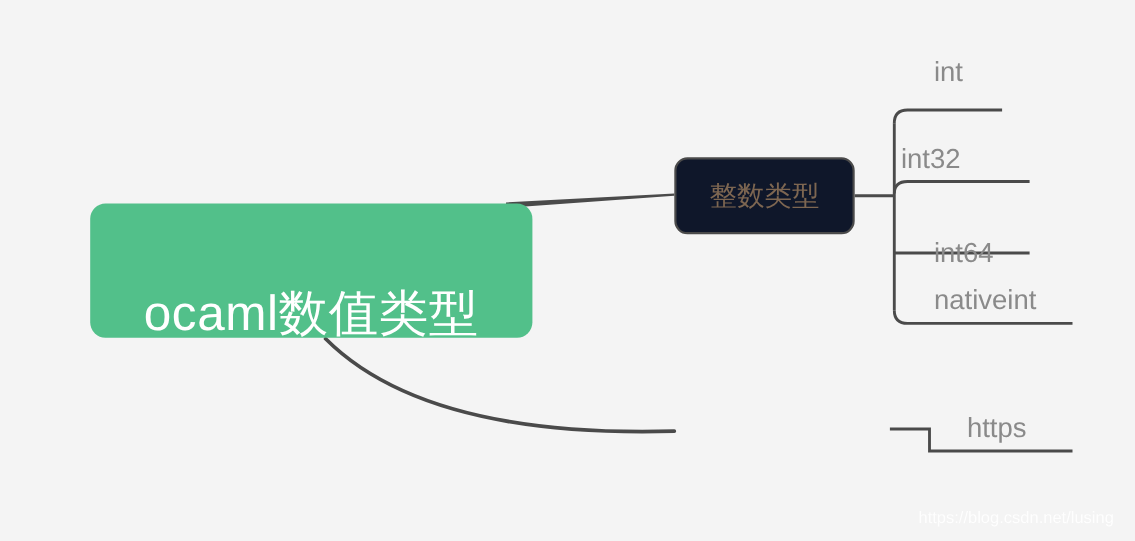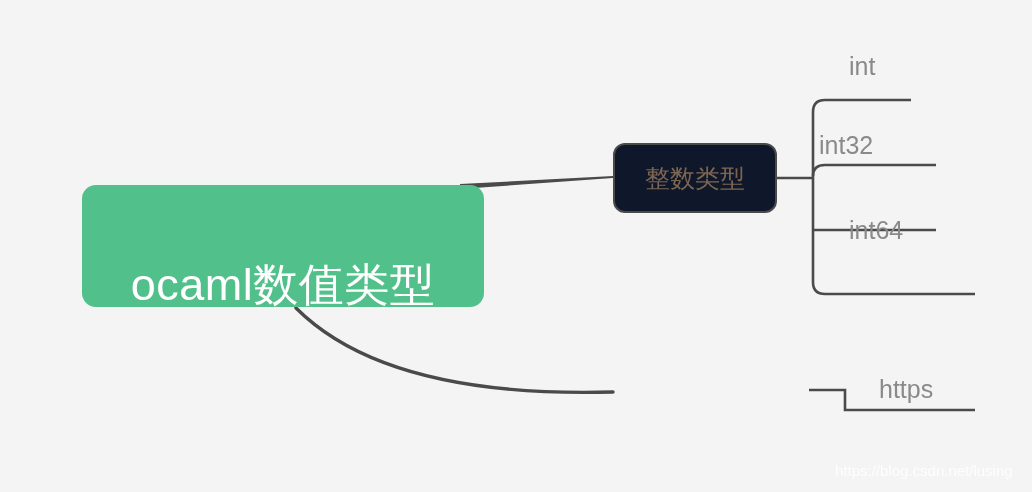--- a/index.html
+++ b/index.html
@@ -154,18 +154,19 @@
     <span class="branch-node-label">整数类型</span>
   </div>
 
 
   <div class="leaf-label" id="leaf-int">int</div>
 
   <div class="leaf-label" id="leaf-int32">int32</div>
 
   <div class="leaf-label" id="leaf-int64">int64</div>
 
+  <div class="leaf-label" id="leaf-nativeint">nativeint</div>
 
   <div class="leaf-label" id="leaf-float">https</div>
 
   <div class="watermark">https://blog.csdn.net/lusing</div>
 
 </div>
 
 </body></html>

